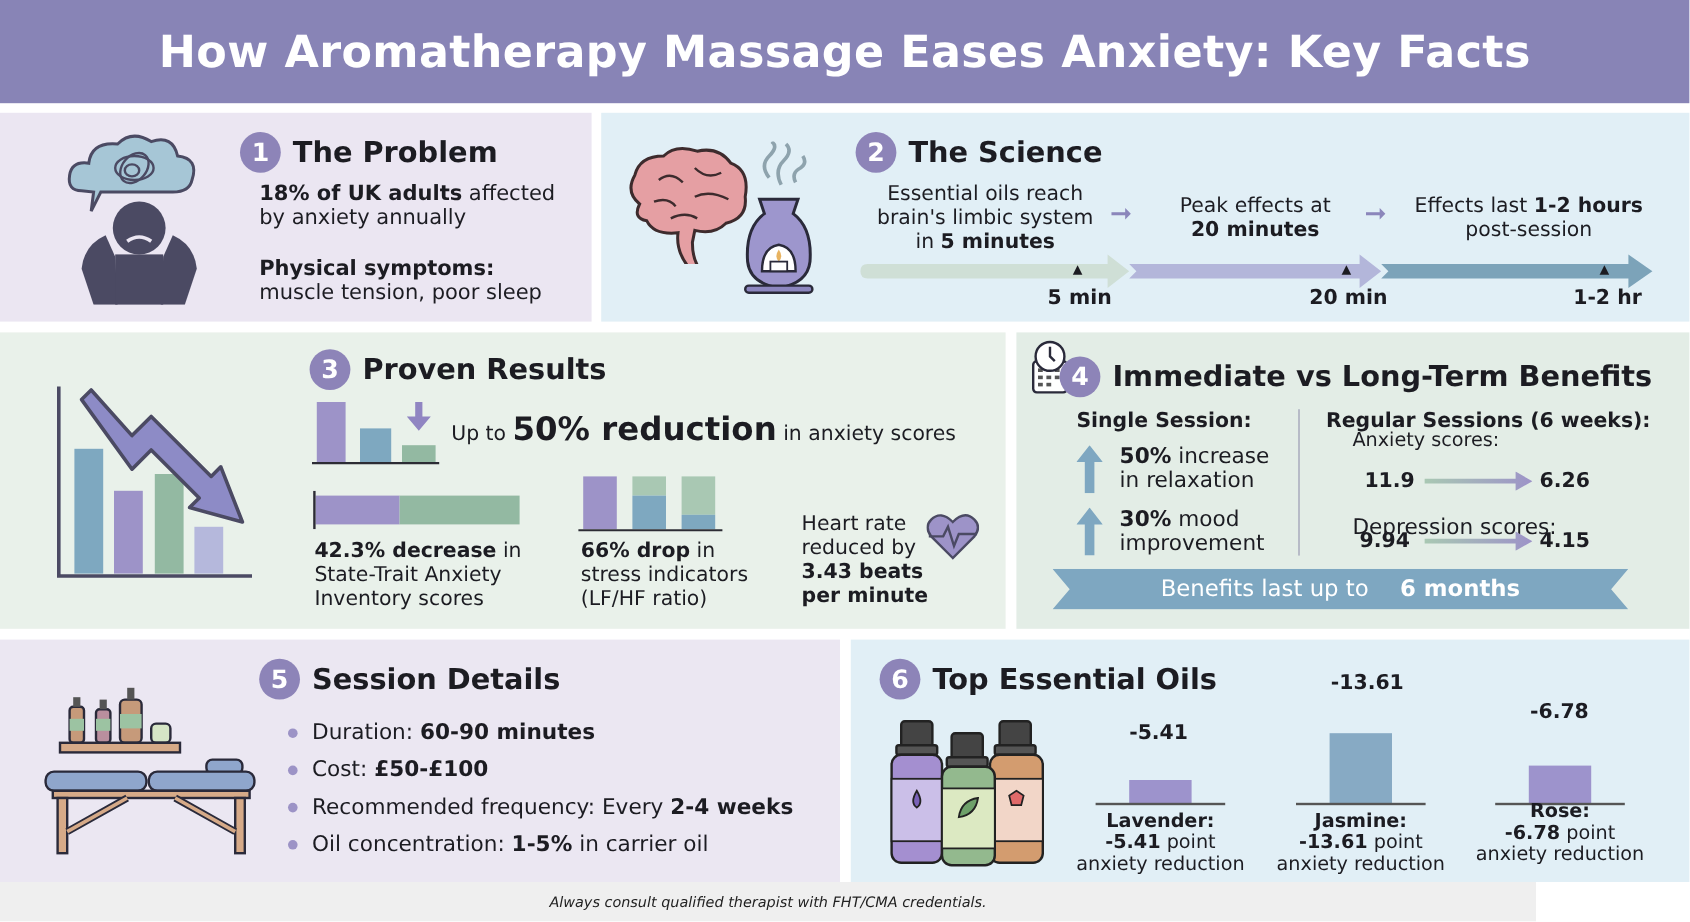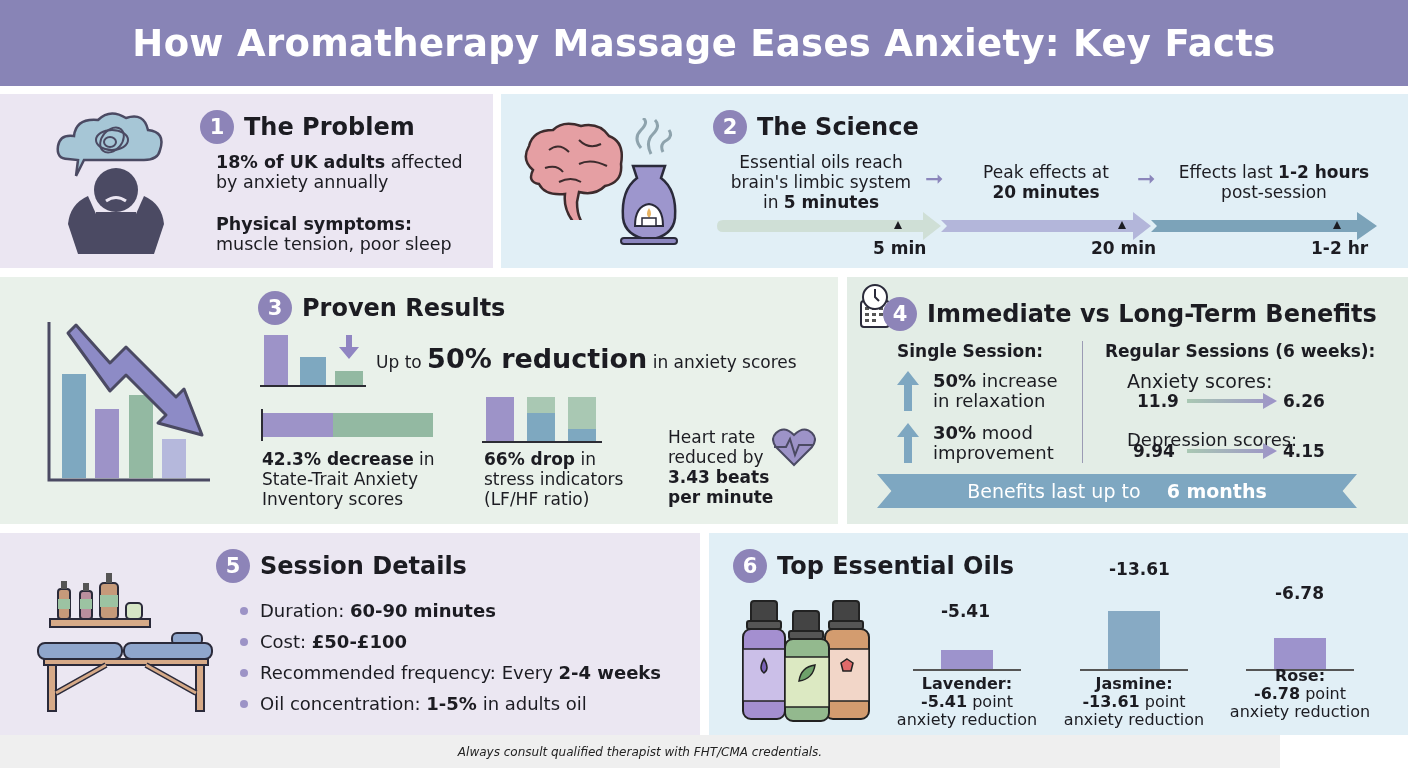--- a/index.html
+++ b/index.html
@@ -199,21 +199,21 @@
   </div>
   <svg class="uparrow" style="left:50px;top:146px" viewBox="0 0 22 40">
       <path d="M11 0 L22 14 L15 14 L15 40 L7 40 L7 14 L0 14 Z" fill="#7ea7c1"></path>
     </svg>
   <div class="abs t17" style="left:86px;top:146px;font-size:18px">
     <span class="b">30%</span><span> mood</span><br>
     <span>improvement</span>
   </div>
   <div class="abs" style="left:235px;top:64px;width:1px;height:122px;background:#9b9bb4"></div>
   <div class="abs b" style="left:258px;top:64px;font-size:17px">Regular Sessions (6 weeks):</div>
-  <div class="abs" style="left:280px;top:93px;font-size:19px">Anxiety scores:</div>
+  <div class="abs" style="left:280px;top:80px;font-size:16px">Anxiety scores:</div>
   <div class="abs b" style="left:290px;top:114px;font-size:17px">11.9</div>
   <svg class="abs" style="left:340px;top:116px" width="90" height="16" viewBox="0 0 90 16">
     <defs>
         <linearGradient id="ga" x1="0" x2="1">
           <stop offset="0" stop-color="#a9c8b3"></stop>
           <stop offset="1" stop-color="#9d93c8"></stop>
         </linearGradient>
       </defs>
     <path d="M0 6 L76 6 L76 0 L90 8 L76 16 L76 10 L0 10 Z" fill="url(#ga)"></path>
   </svg>
@@ -252,21 +252,21 @@
     <path d="M20 120 L70 92 M160 120 L110 92" stroke="#d6aa88" stroke-width="3"></path>
   </svg>
   <div class="sec-title" style="left:216px;top:16px">
     <span class="num">5</span>
     <span>Session Details</span>
   </div>
   <ul class="bul abs" style="left:238px;top:62px">
     <li><span>Duration: </span><span class="b">60-90 minutes</span></li>
     <li><span>Cost: </span><span class="b">£50-£100</span></li>
     <li><span>Recommended frequency: Every </span><span class="b">2-4 weeks</span></li>
-    <li><span>Oil concentration: </span><span class="b">1-5%</span><span> in adults oil</span></li>
+    <li><span>Oil concentration: </span><span class="b">1-5%</span><span> in carrier oil</span></li>
   </ul>
 </div>
 
 <div class="panel p6">
   <div class="sec-title" style="left:24px;top:16px">
     <span class="num">6</span>
     <span>Top Essential Oils</span>
   </div>
   <svg class="abs" style="left:30px;top:66px" width="136" height="124" viewBox="0 0 136 124">
     <g>

